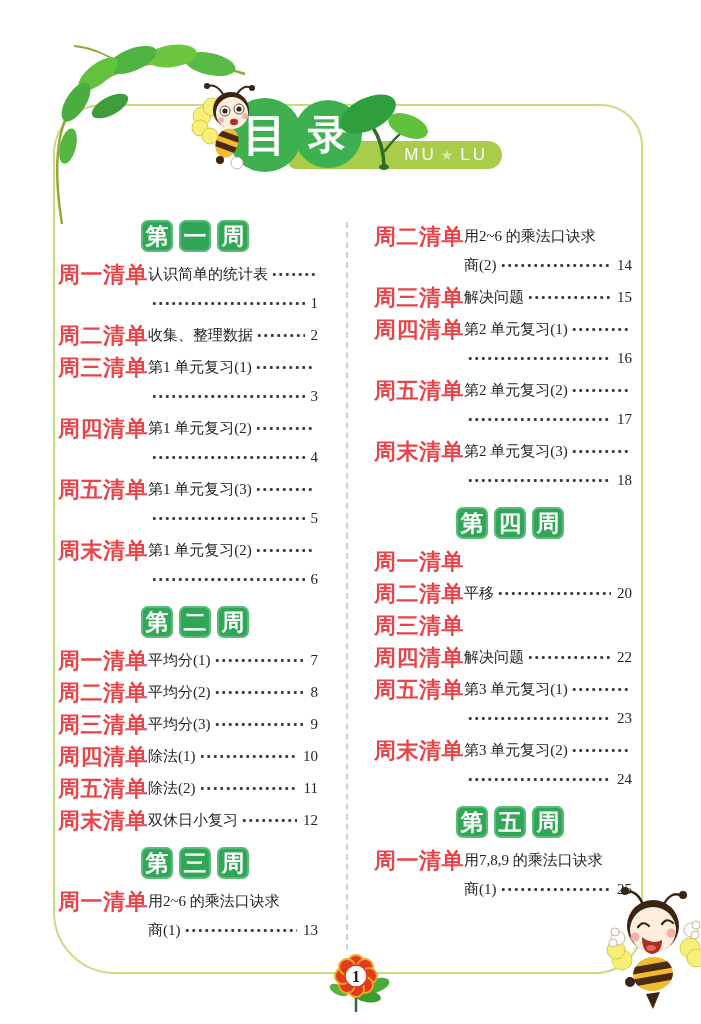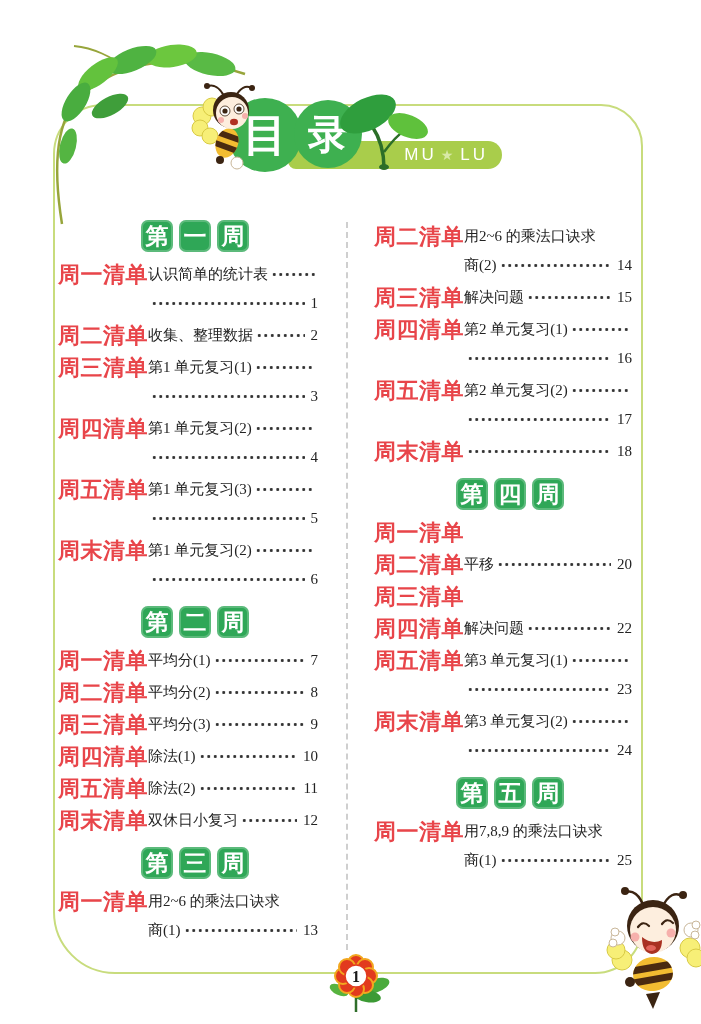--- a/index.html
+++ b/index.html
@@ -362,20 +362,24 @@
         </div>
         <div class="row">
           <span class="dots"></span>
           <span class="page">17</span>
         </div>
       </div>
     </div>
     <div class="entry">
       <span class="entry-label">周末清单</span>
       <div class="entry-content">
+        <div class="row">
+          <span class="text">第2 单元复习(3)</span>
+          <span class="dots"></span>
+        </div>
         <div class="row">
           <span class="dots"></span>
           <span class="page">18</span>
         </div>
       </div>
     </div>
     <div class="section-header">
       <span class="week-tile">第</span>
       <span class="week-tile">四</span>
       <span class="week-tile">周</span>

